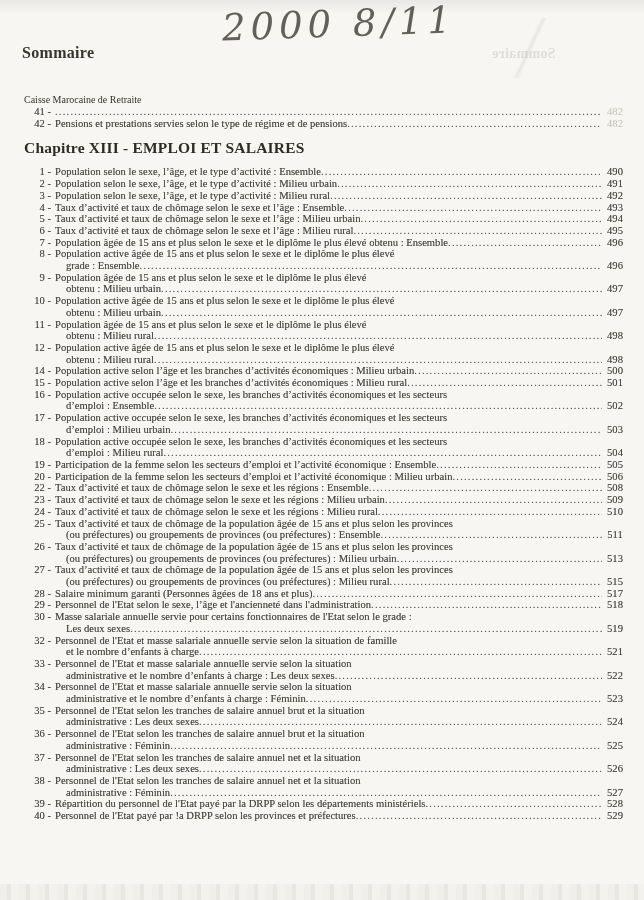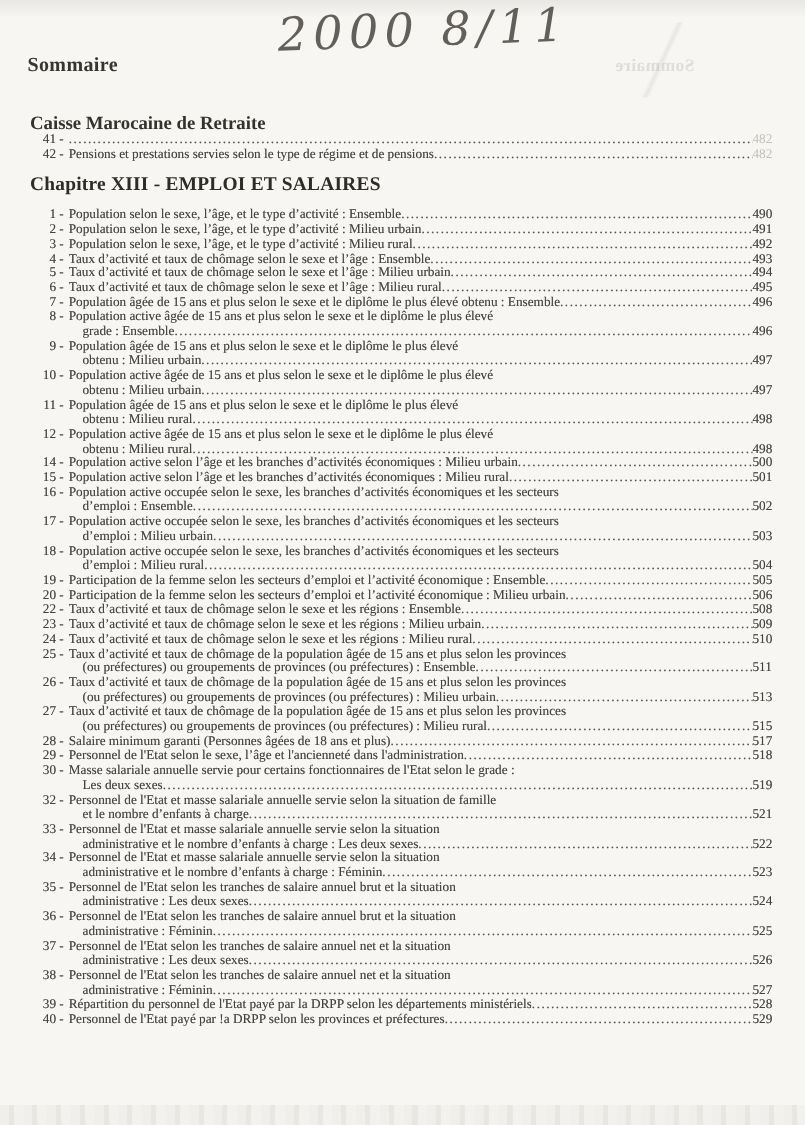--- a/index.html
+++ b/index.html
@@ -28,32 +28,32 @@
     position:absolute;left:22px;top:44px;margin:0;
     font-size:16px;font-weight:bold;color:#37352f;letter-spacing:.3px;
   }
   .ghost{
     position:absolute;left:492px;top:46px;
     font-size:14px;font-weight:bold;color:#8d8a84;opacity:.22;
     transform:scaleX(-1);letter-spacing:.3px;
   }
 
   .toc{position:absolute;left:24px;top:93px;width:604px;}
-  .sec-sub{font-weight:bold;font-size:15px;color:#34322d;line-height:13px;margin:0;}
+  .sec-sub{font-weight:normal;font-size:10px;color:#34322d;line-height:13px;margin:0;}
   .sec-chapter{font-weight:bold;font-size:15.5px;color:#2e2c27;line-height:19px;
     margin:9px 0 9px 0;letter-spacing:.2px;}
 
   .row{display:flex;align-items:baseline;line-height:11.7px;font-size:10.6px;
     white-space:nowrap;color:#45433f;text-shadow:0 0 .5px rgba(90,88,82,.55);}
   .num{flex:0 0 27px;text-align:right;padding-right:4px;}
   .txt{flex:0 0 auto;overflow:hidden;}
   .cont .txt{padding-left:11px;}
   .leader{flex:1 1 auto;overflow:hidden;color:#55534e;}
   .leader::after{content:"..........................................................................................................................................................";letter-spacing:1.2px;}
-  .pg{flex:0 0 26px;text-align:left;}
+  .pg{flex:0 0 26px;text-align:center;}
   .pg.faint{color:#c3c0ba;text-shadow:none;}
 </style>
 </head>
 <body>
 
 <div class="top-band"></div>
 <div class="scratch"></div>
 
 <div class="handwriting">2000  8/11</div>
 <div class="ghost">Sommaire</div>

